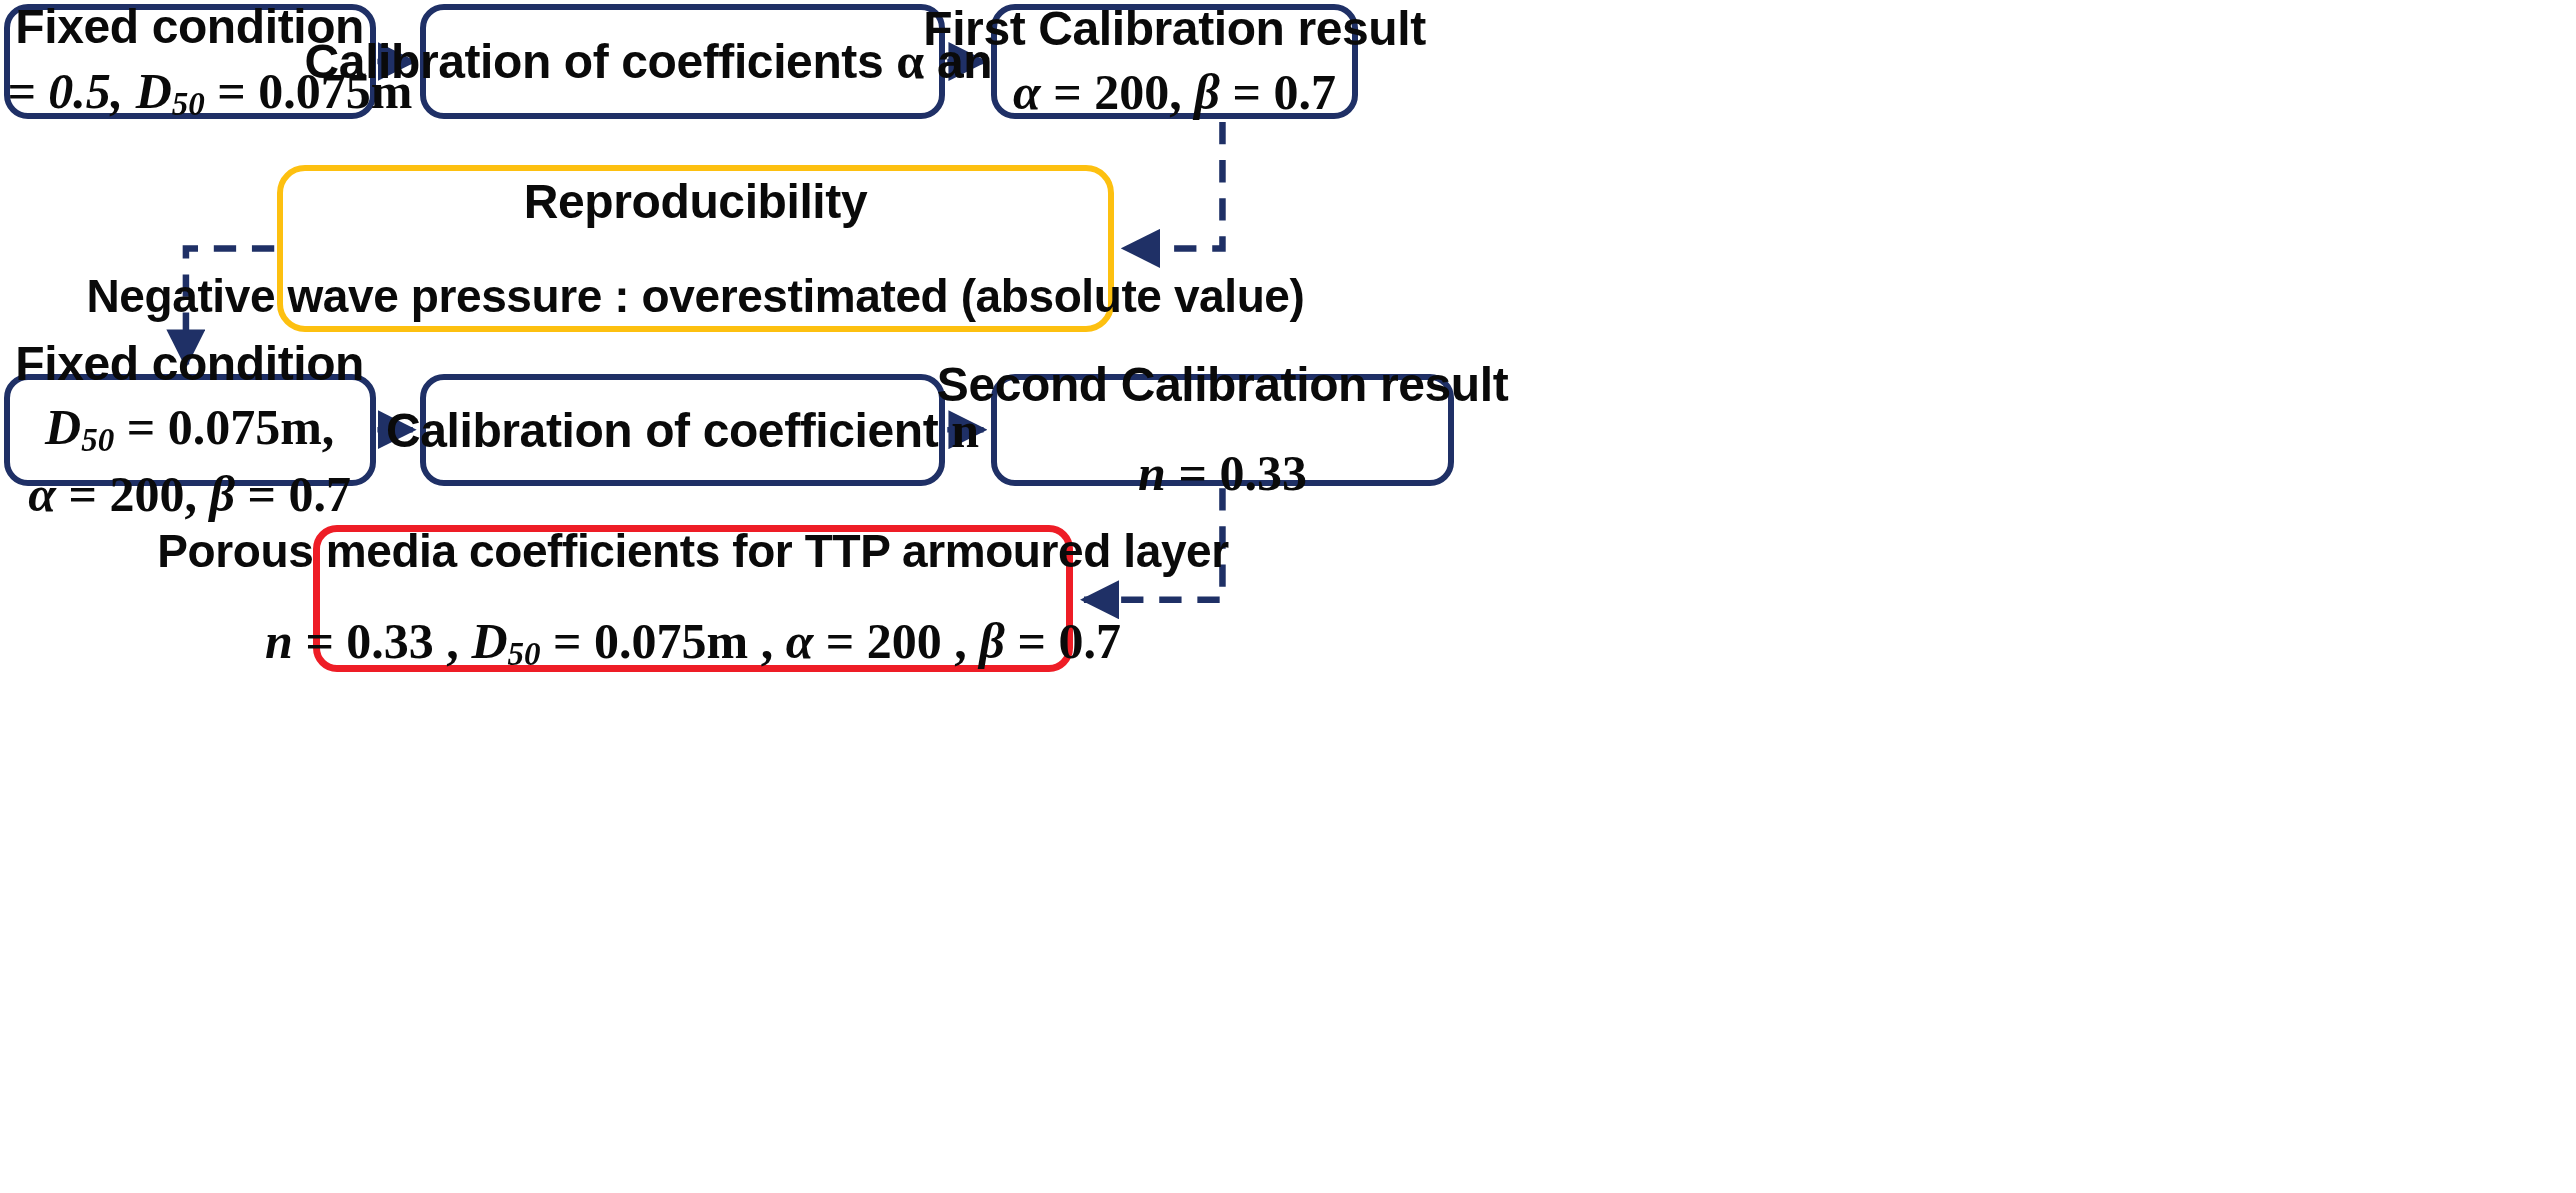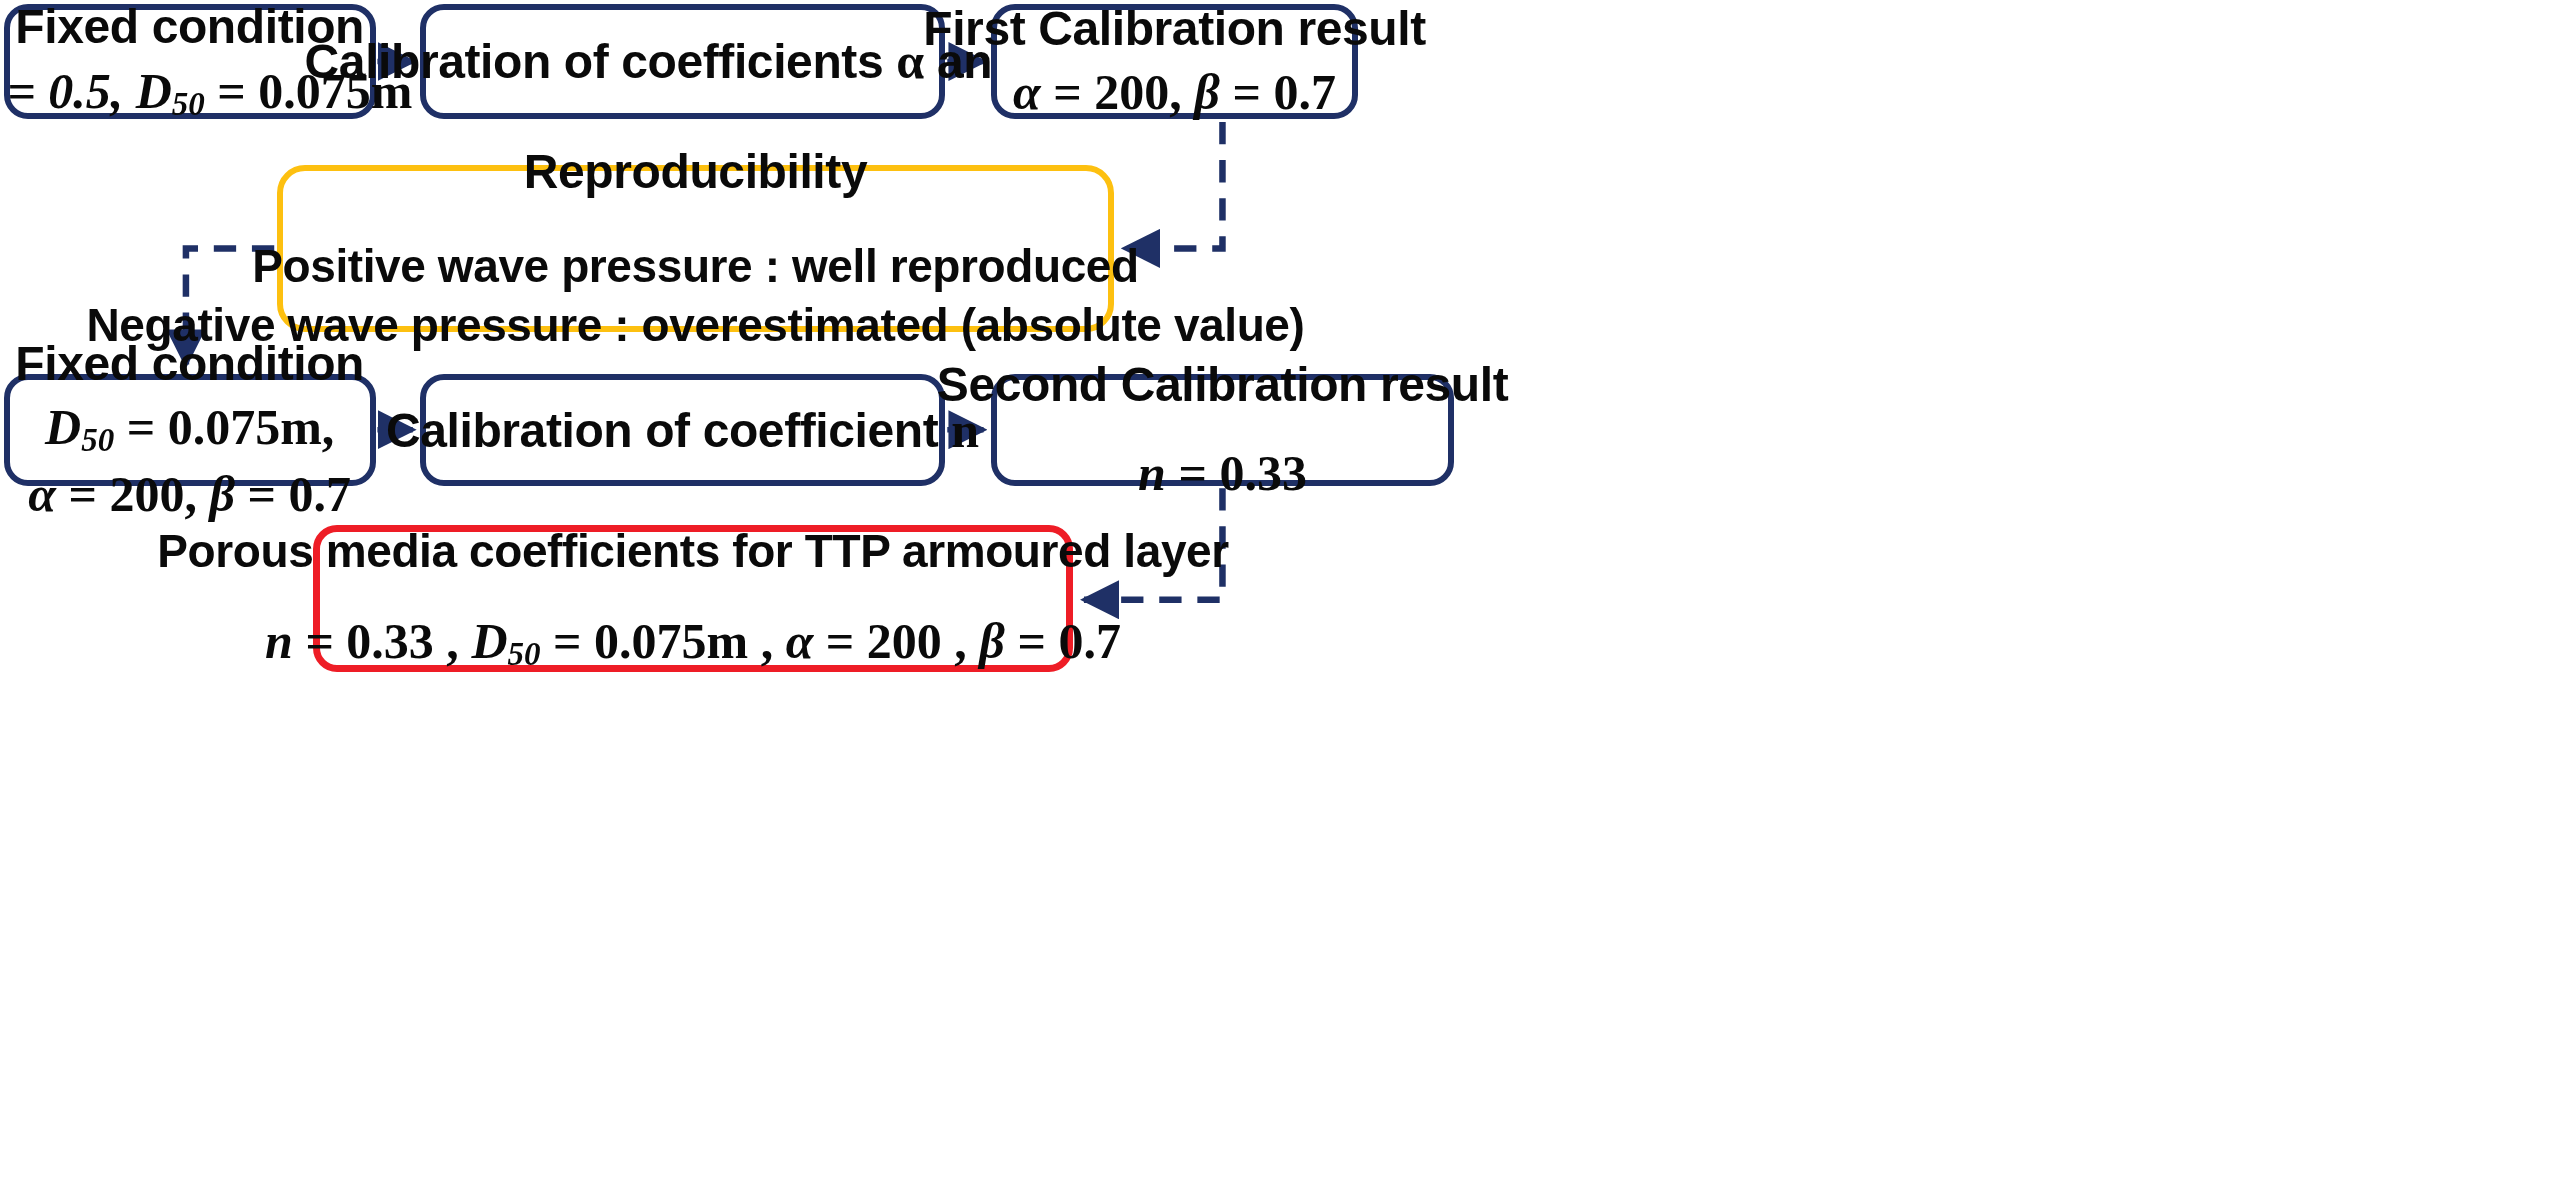--- a/index.html
+++ b/index.html
@@ -134,21 +134,20 @@
     <span class="ln t-plain"><span>Calibration of coefficients </span><span class="t-math it">α</span><span> and </span><span class="t-math it">β</span></span>
   </div>
 
   <div class="node navy" id="node-first-result">
     <span class="ln t-plain">First Calibration result</span>
     <span class="ln t-math"><span class="it">α</span><span> = 200, </span><span class="it">β</span><span> = 0.7</span></span>
   </div>
 
   <div class="node gold" id="node-reproducibility">
     <span class="ln t-plain title">Reproducibility</span>
-    <span class="ln t-plain body">Positive wave pressure : well reproduced</span>
     <span class="ln t-plain body">Negative wave pressure : overestimated (absolute value)</span>
   </div>
 
   <div class="node navy" id="node-fixed-condition-2">
     <span class="ln t-plain">Fixed condition</span>
     <span class="ln t-math"><span class="it">D</span><sub>50</sub><span> = 0.075m,</span></span>
     <span class="ln t-math"><span class="it">α</span><span> = 200, </span><span class="it">β</span><span> = 0.7</span></span>
   </div>
 
   <div class="node navy" id="node-calibration-n">

